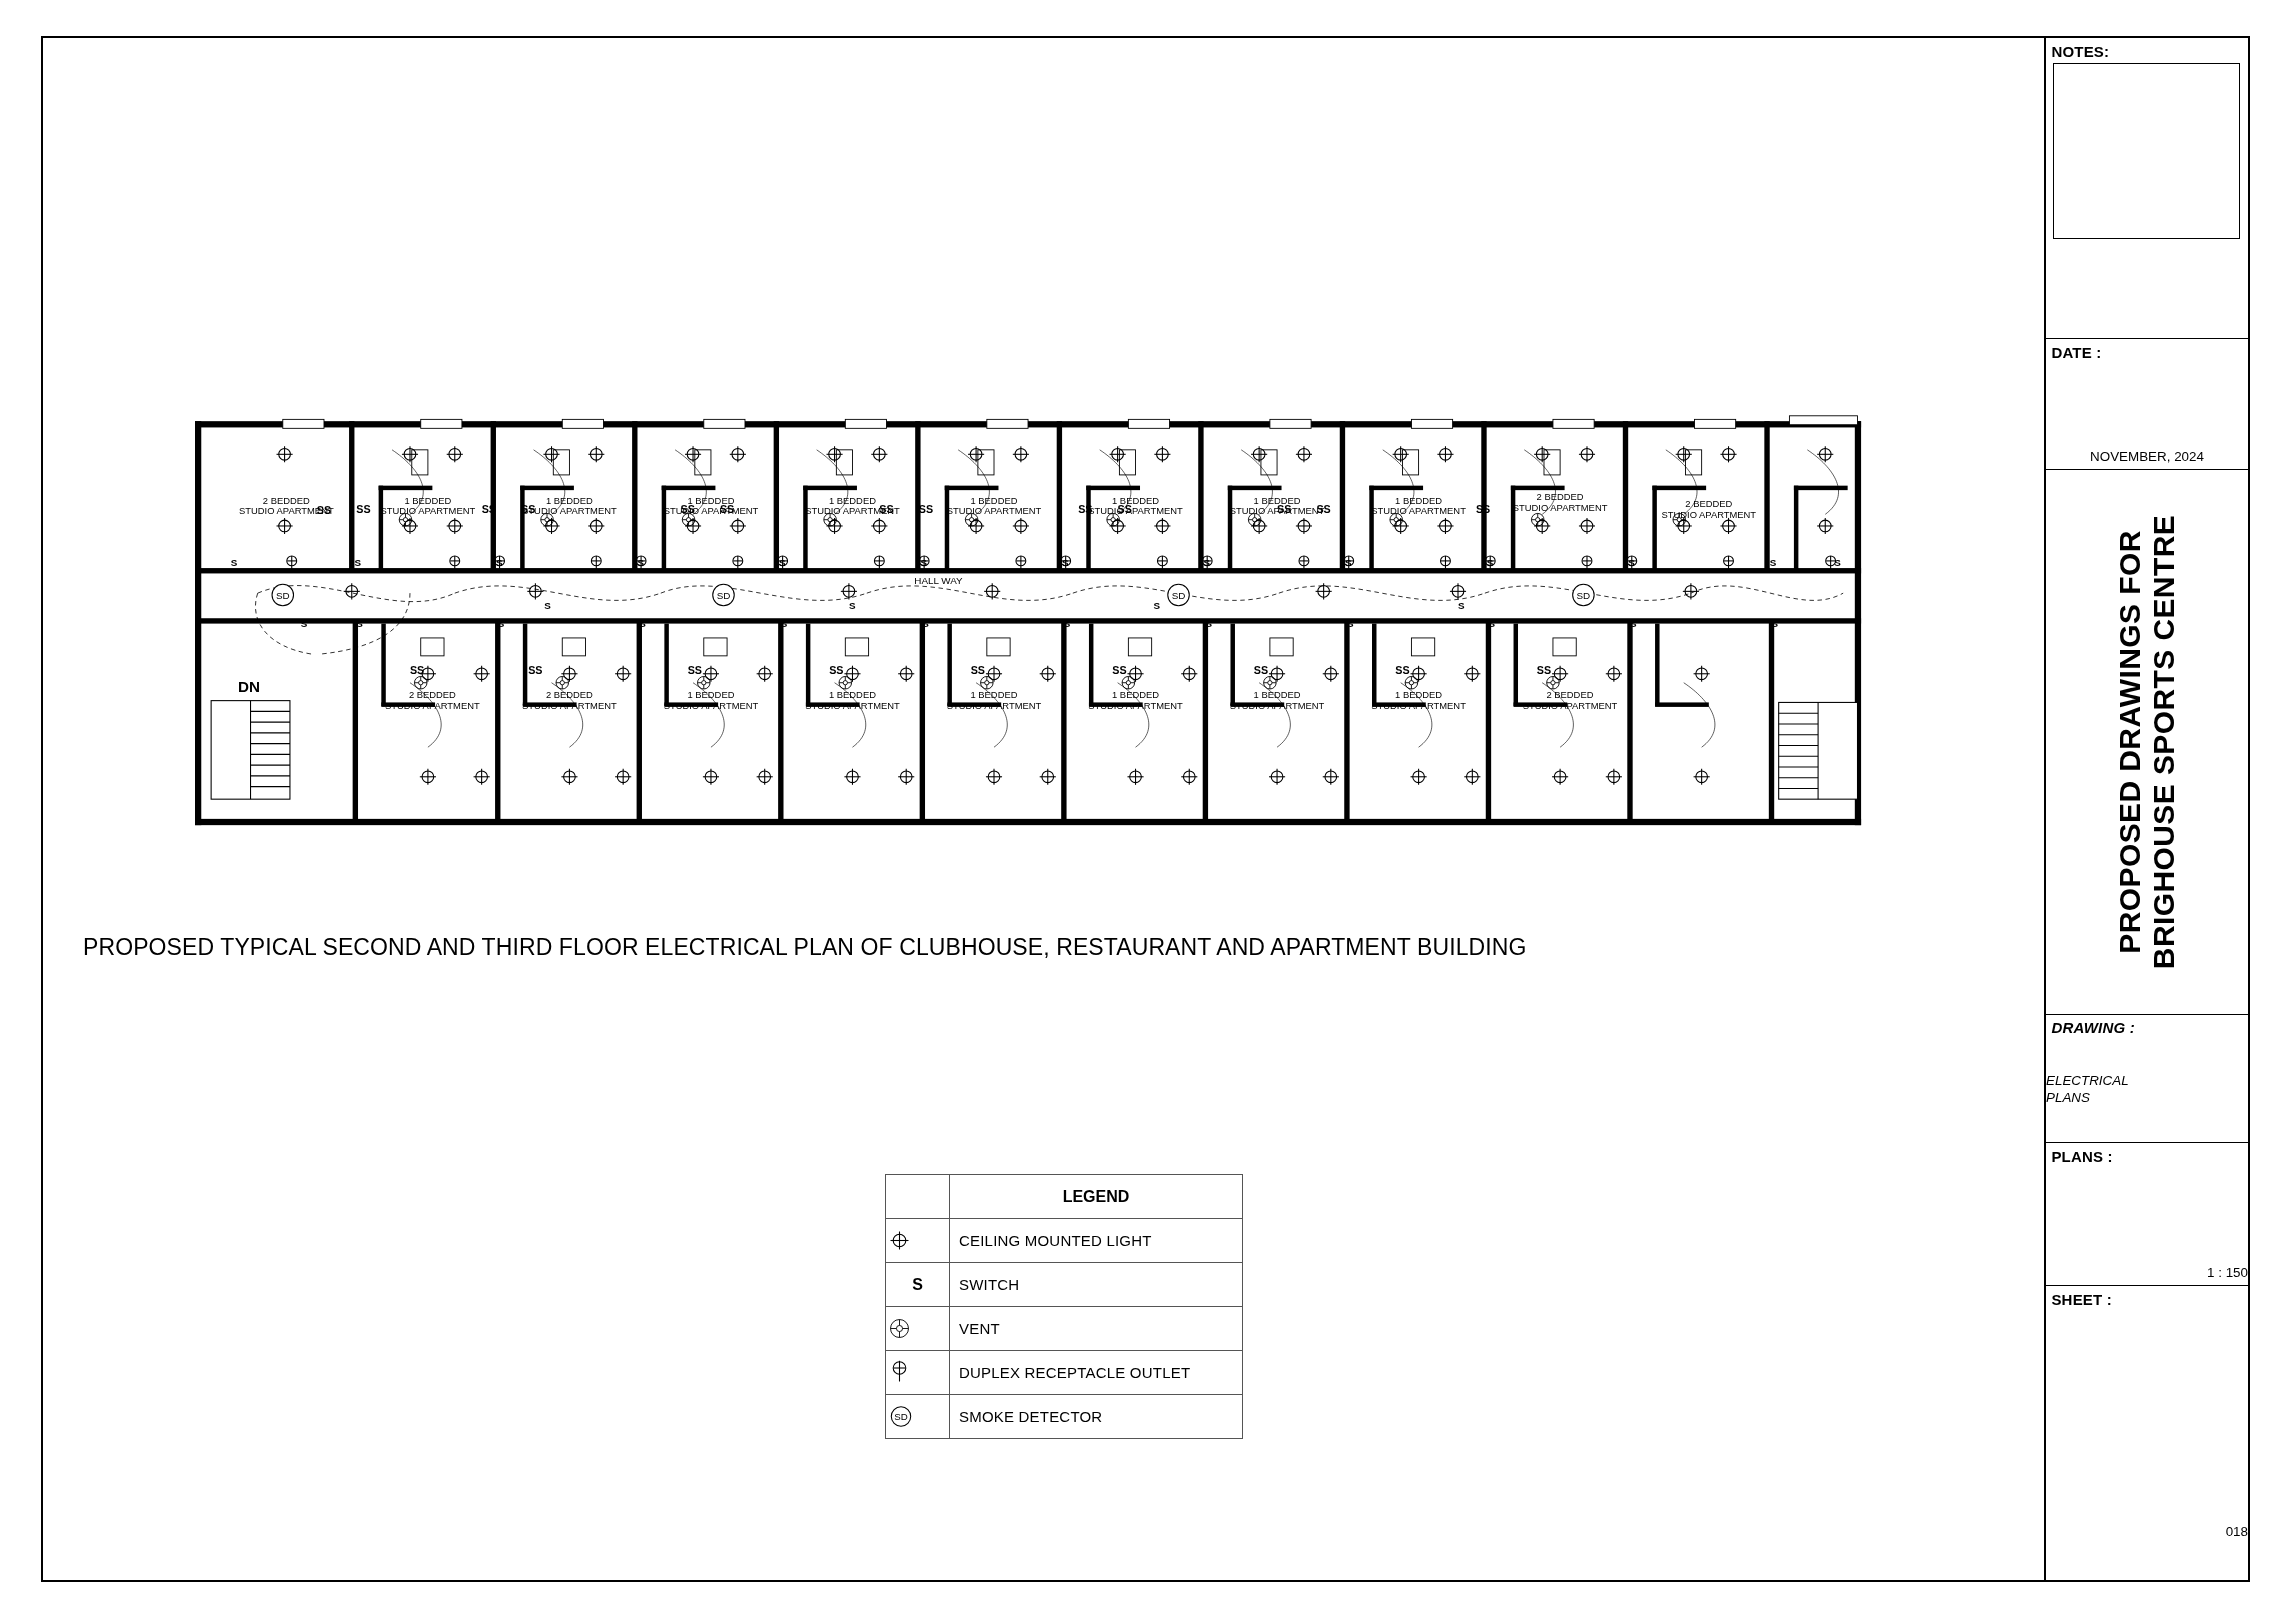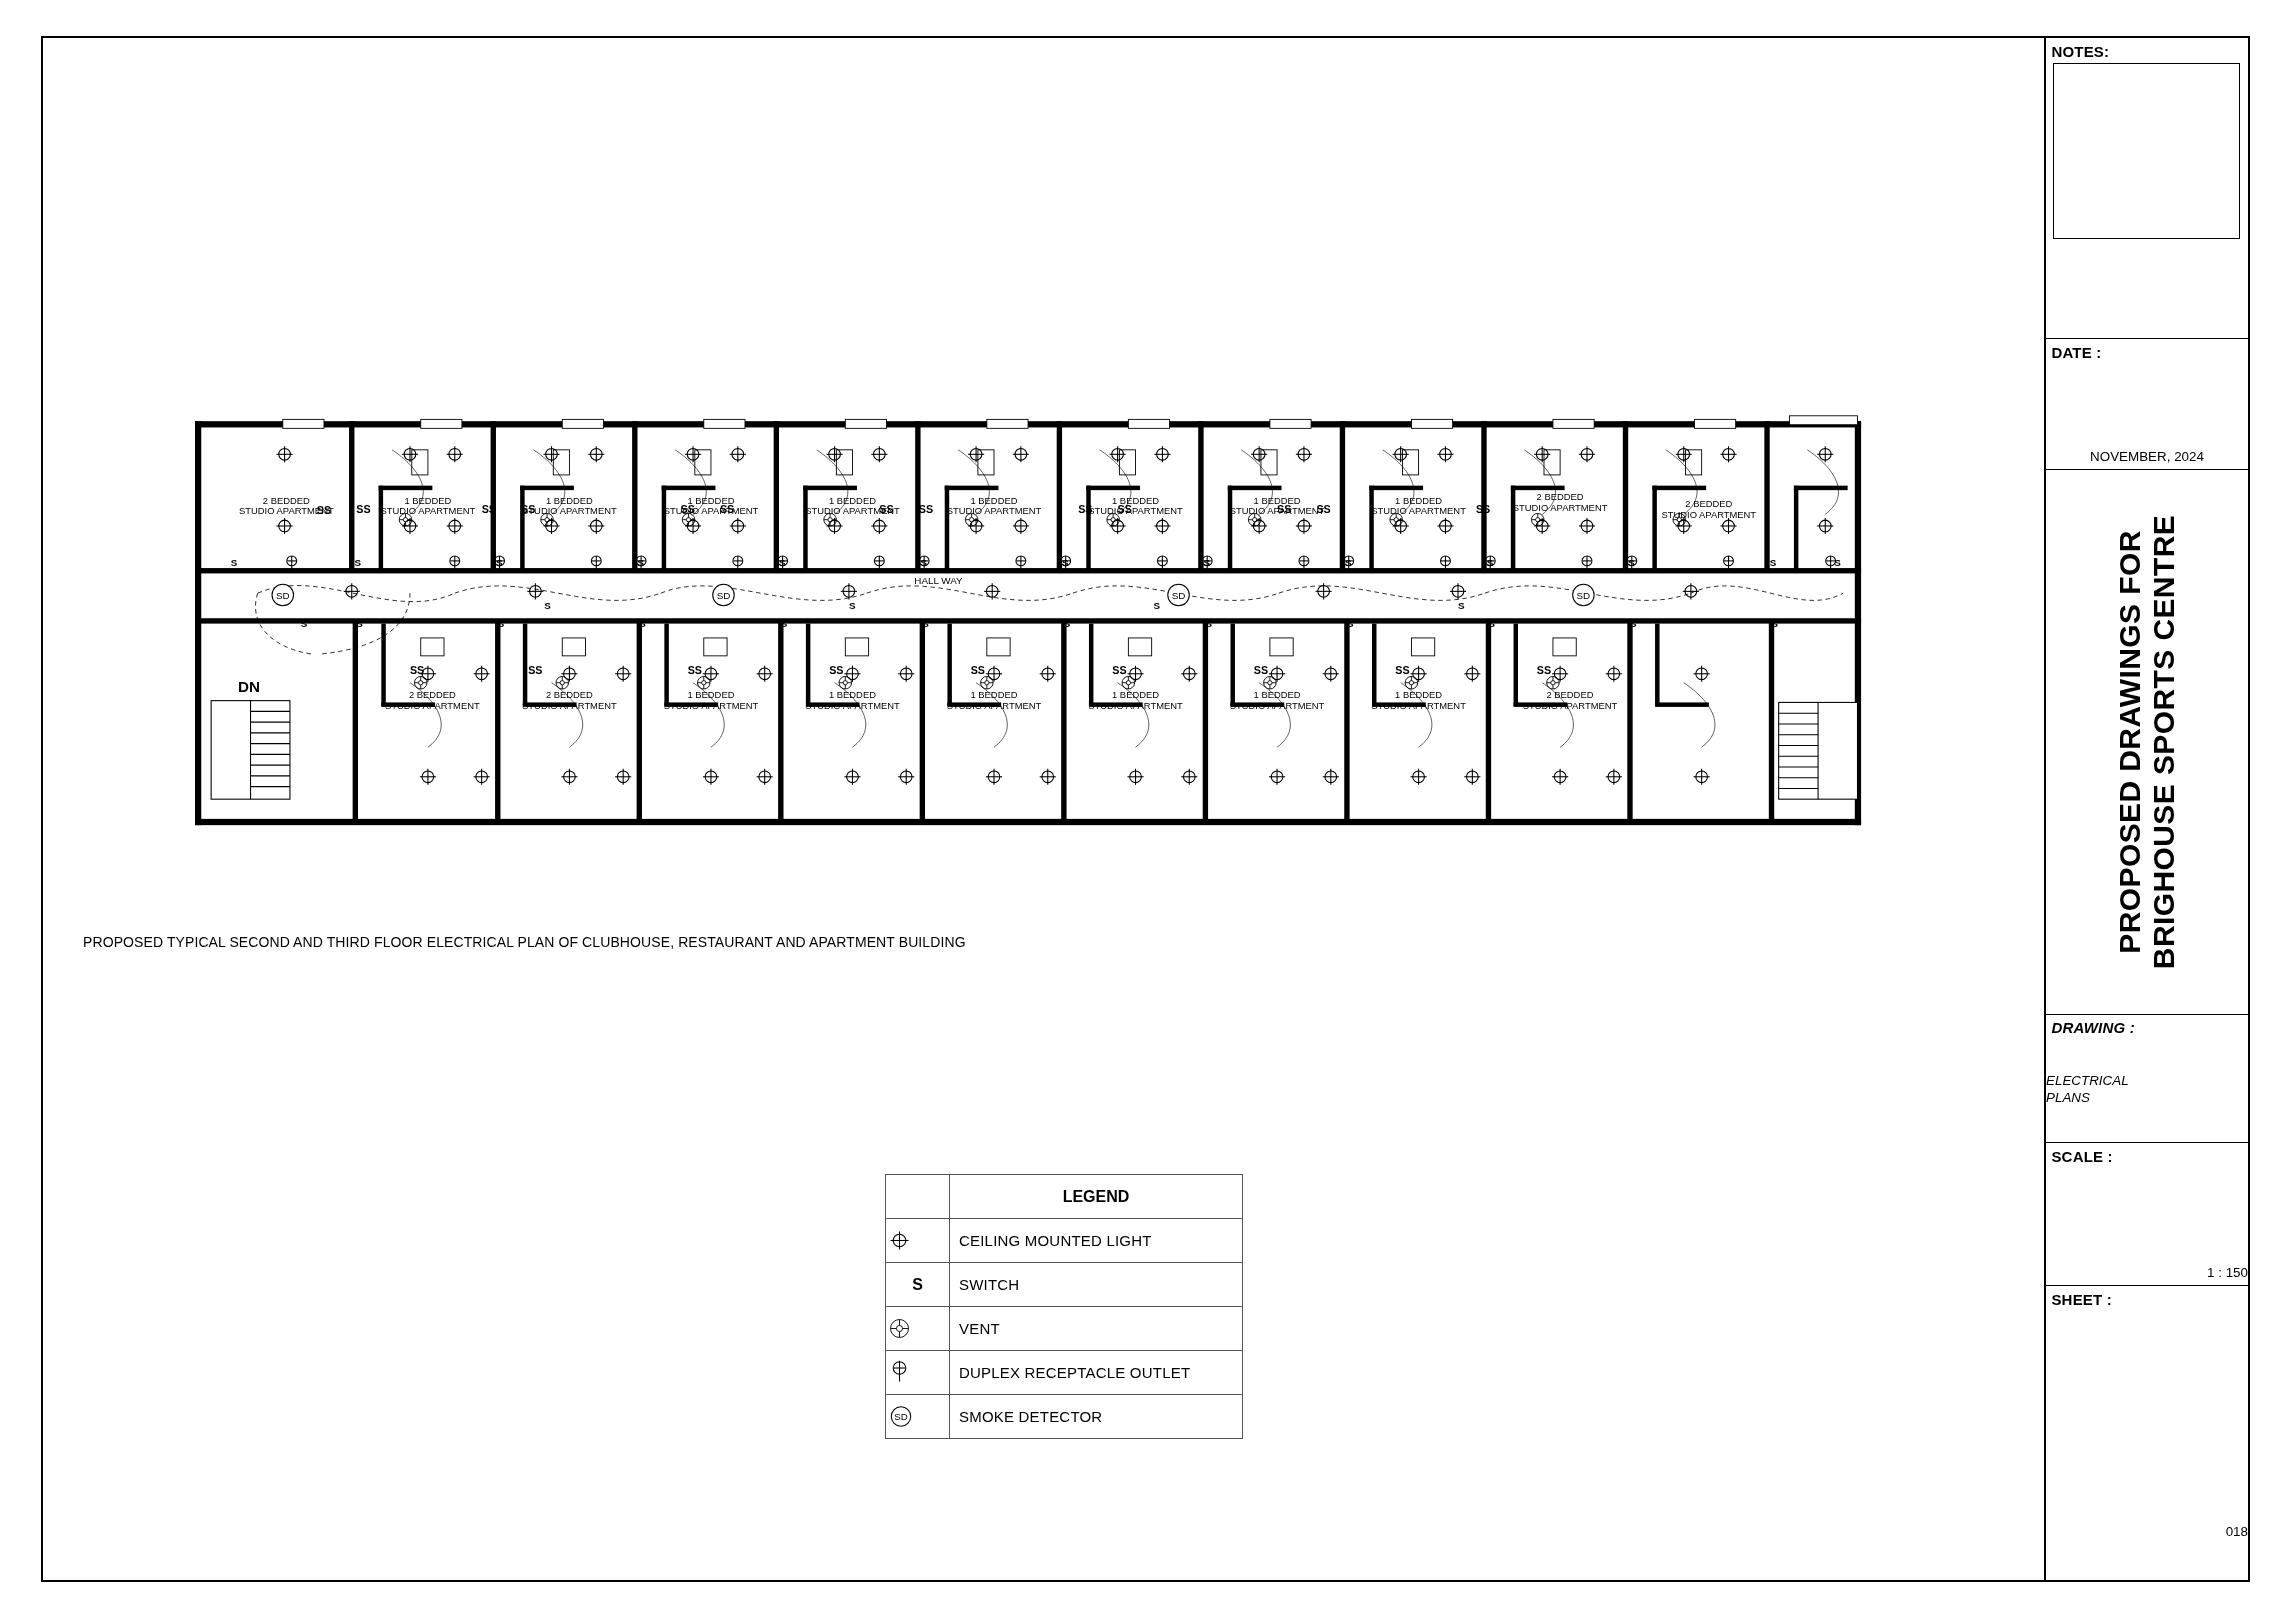--- a/index.html
+++ b/index.html
@@ -94,21 +94,21 @@
     position: absolute;
     left: 143px;
     top: 376px;
     width: 1702px;
     height: 421px;
   }
   #plan-caption {
     position: absolute;
     left: 40px;
     top: 896px;
-    font-size: 14px;
+    font-size: 23px;
     letter-spacing: 0.1px;
   }
 
   
   #legend {
     position: absolute;
     left: 842px;
     top: 1136px;
     width: 358px;
     border: 1.3px solid #555;
@@ -726,21 +726,21 @@
 
     <div class="tb-cell" style="top:976px; height:129px;font-style:italic;">
       <div class="tb-label">DRAWING :</div>
       <div style="position:absolute; left:0; width:100%; top:59px; text-align:left; font-size:13.4px; line-height:1.25;">
         <div>ELECTRICAL</div>
         <div>PLANS</div>
       </div>
     </div>
 
     <div class="tb-cell" style="top:1105px; height:143px;">
-      <div class="tb-label">SCALE :</div>
+      <div class="tb-label">PLANS :</div>
       <div class="tb-value" style="bottom:5.4px; top:auto; text-align:right; padding-right:23px;">1 : 150</div>
     </div>
 
     <div class="tb-cell" style="top:1248px; height:292px; border-bottom:none;">
       <div class="tb-label">SHEET :</div>
       <div class="tb-value" style="bottom:39px; top:auto; text-align:right; padding-right:38px;">018</div>
     </div>
 
   </div>
 </div>

